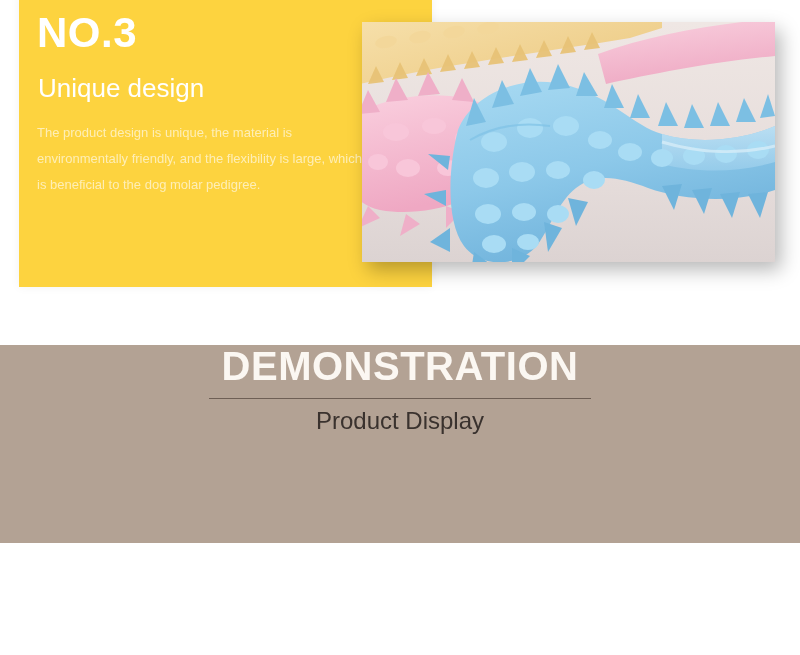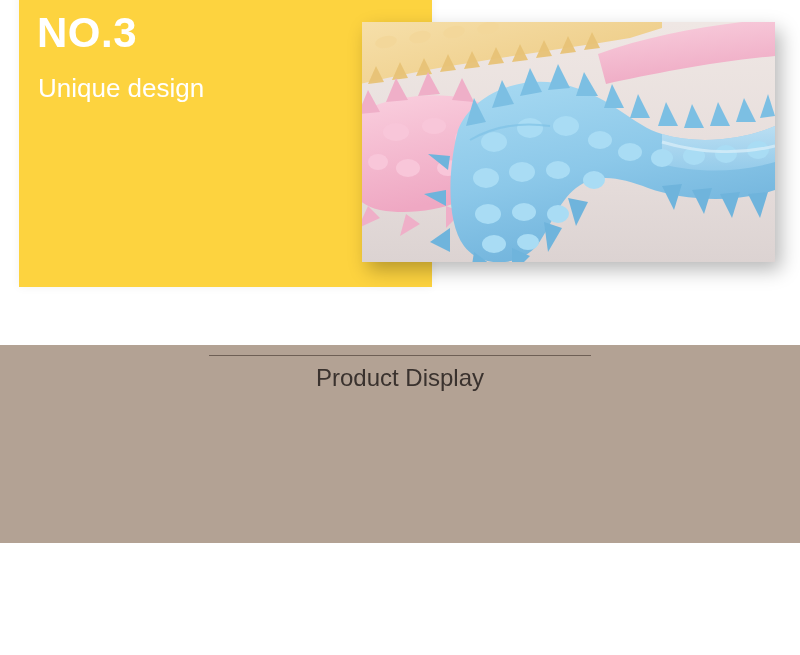--- a/index.html
+++ b/index.html
@@ -140,20 +140,21 @@
   }
 </style>
 </head>
 <body>
 
 <div id="feature-section">
 
   <div id="feature-panel">
     <h1 id="feature-number">NO.3</h1>
     <h2 id="feature-subtitle">Unique design</h2>
+    <p id="feature-description">The product design is unique, the material is environmentally friendly, and the flexibility is large, which is beneficial to the dog molar pedigree.</p>
   </div>
 
   <div id="product-photo">
     <svg width="413" height="240" viewBox="0 0 413 240">
       <defs>
         <linearGradient id="bgGrad" x1="0" y1="0" x2="0" y2="1">
           <stop offset="0%" stop-color="#EFE7E4"></stop>
           <stop offset="62%" stop-color="#E6DDDB"></stop>
           <stop offset="100%" stop-color="#DCD3D2"></stop>
         </linearGradient>
@@ -285,20 +286,21 @@
         </g>
         <path d="M108 118 C 132 104, 160 100, 188 104" stroke="#7FC2E5" stroke-width="2" fill="none" opacity="0.7"></path>
         <path d="M300 120 C 340 132, 380 132, 413 124" stroke="#D6ECF8" stroke-width="3" fill="none" opacity="0.8"></path>
       </g>
     </svg>
   </div>
 
 </div>
 
 <div id="demonstration-banner">
+  <p id="banner-title">DEMONSTRATION</p>
   <hr id="banner-divider">
   <p id="banner-caption">Product Display</p>
 </div>
 
 <div id="color-legend">
 
   
 
   
 

